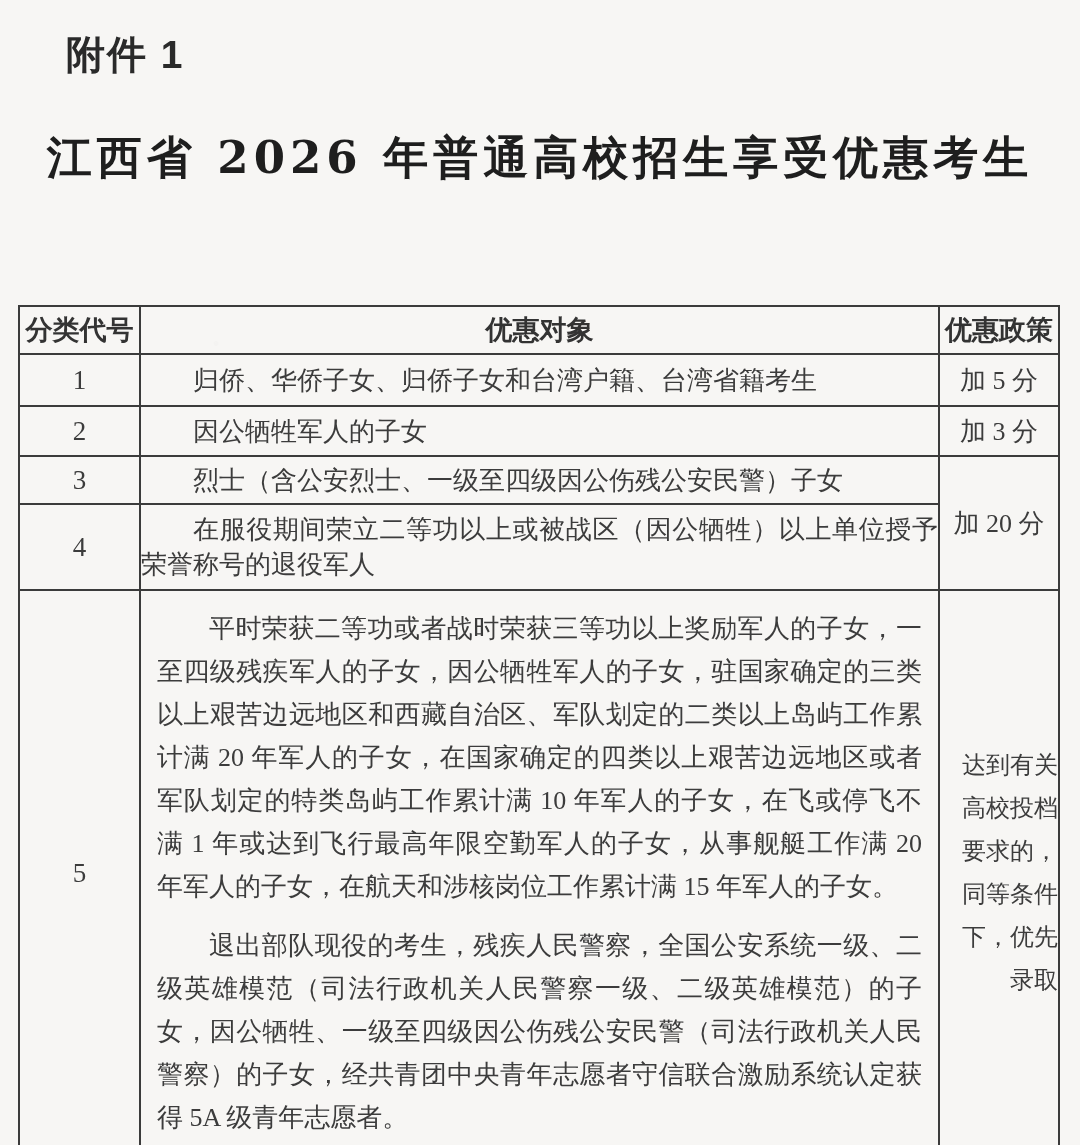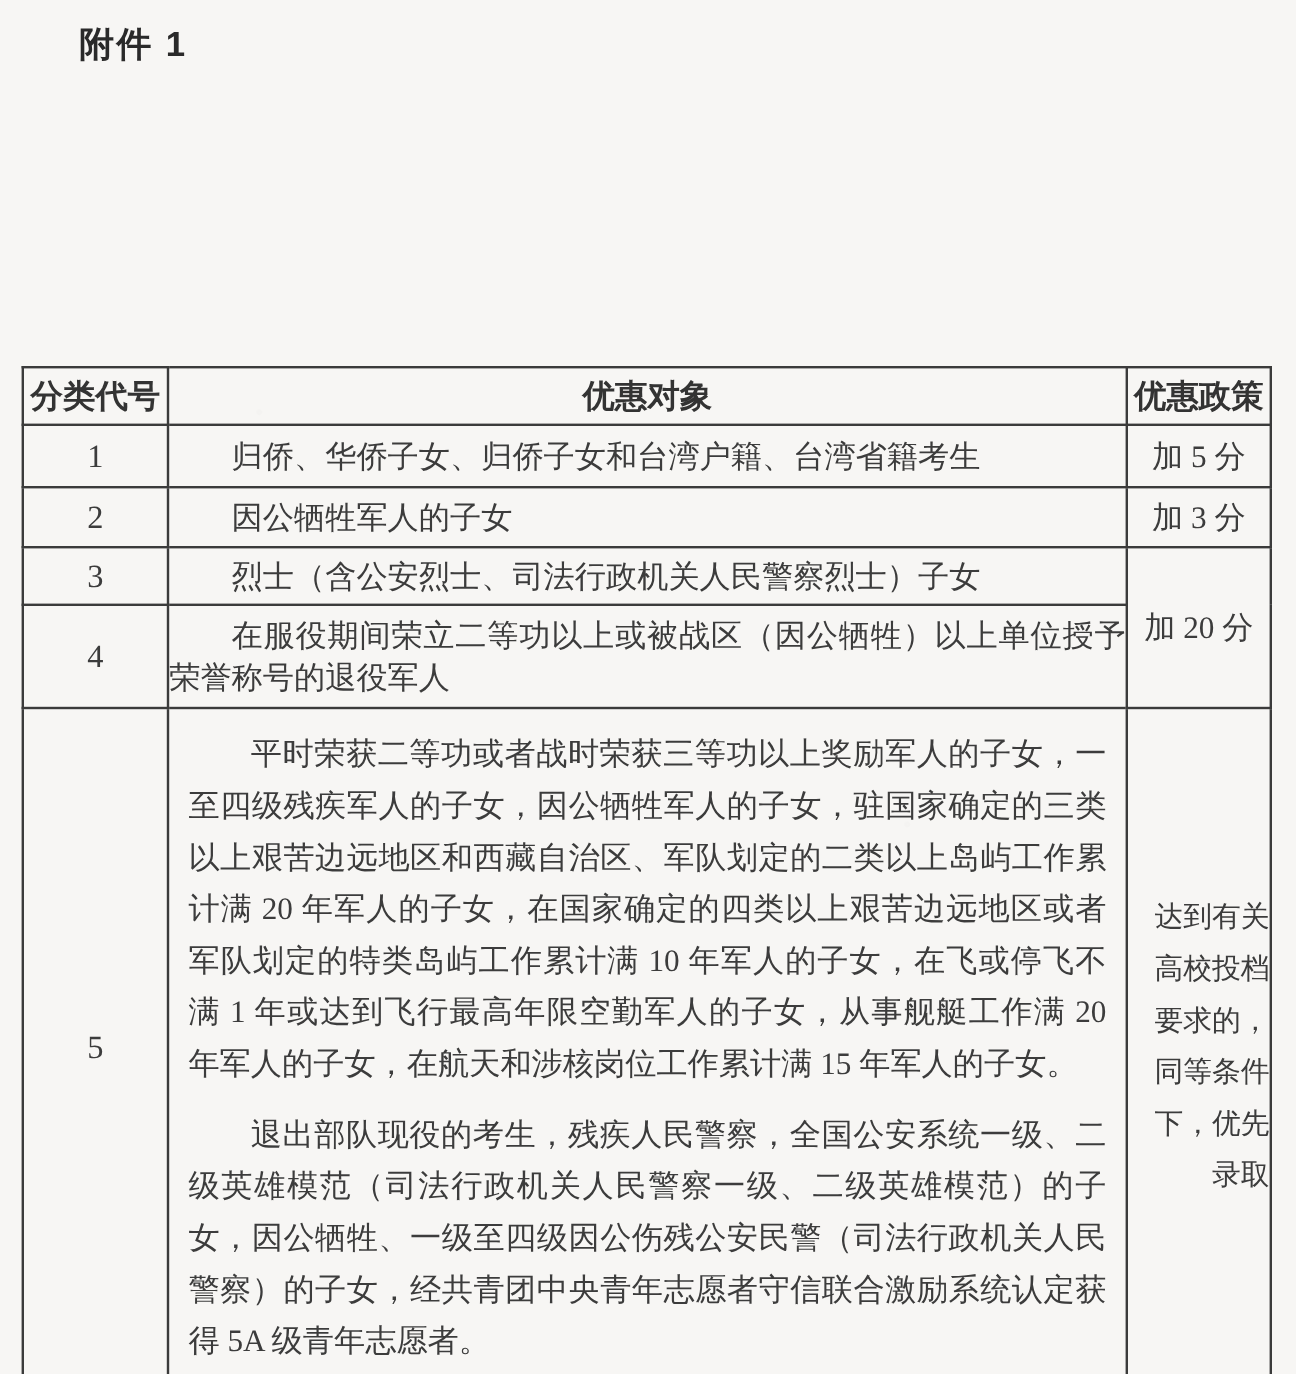--- a/index.html
+++ b/index.html
@@ -21,24 +21,24 @@
     inset: 0;
     background:
       radial-gradient(circle at 20% 30%, rgba(0,0,0,0.012) 0 2px, transparent 3px),
       radial-gradient(circle at 70% 60%, rgba(0,0,0,0.012) 0 2px, transparent 3px),
       #f7f6f4;
   }
 
   .attachment {
     position: absolute;
     left: 66px;
-    top: 18px;
+    top: 28px;
     font-family: "Liberation Sans", "DejaVu Sans", sans-serif;
     font-weight: 700;
-    font-size: 29px;
+    font-size: 39px;
     color: #2a2a2a;
     letter-spacing: 2px;
   }
 
   .doc-title {
     position: absolute;
     top: 126px;
     left: 0;
     width: 1080px;
     text-align: center;
@@ -132,20 +132,21 @@
   }
 </style>
 </head>
 <body>
 
 <div class="page">
 
   <div class="attachment">附件 1</div>
 
   <div class="doc-title">
+    <span class="t-line">江西省 2026 年普通高校招生享受优惠考生</span>
   </div>
 
   <table class="pref-table">
     <colgroup>
       <col class="col-code">
       <col class="col-target">
       <col class="col-policy">
     </colgroup>
 
     <tbody>
@@ -167,21 +168,21 @@
       <td class="cell-code">2</td>
       <td class="cell-target">
         <span class="one-line">因公牺牲军人的子女</span>
       </td>
       <td class="cell-policy">加 3 分</td>
     </tr>
 
     <tr class="r-3">
       <td class="cell-code">3</td>
       <td class="cell-target">
-        <span class="one-line">烈士（含公安烈士、司法行政机关人民警察烈士）子女</span>
+        <span class="one-line">烈士（含公安烈士、一级至四级因公伤残公安民警）子女</span>
       </td>
       <td class="cell-policy" rowspan="2">加 20 分</td>
     </tr>
 
     <tr class="r-4">
       <td class="cell-code">4</td>
       <td class="cell-target">
         <span class="wrap-two-lines">在服役期间荣立二等功以上或被战区（因公牺牲）以上单位授予荣誉称号的退役军人</span>
       </td>
     </tr>

